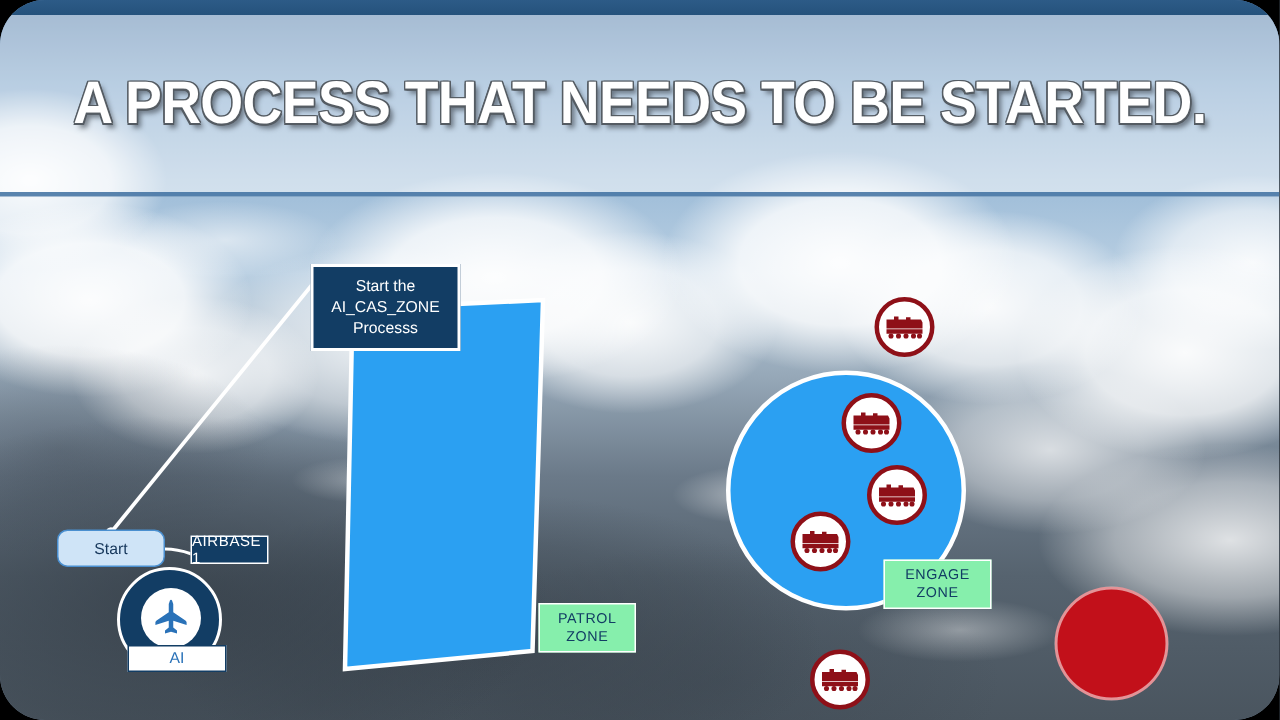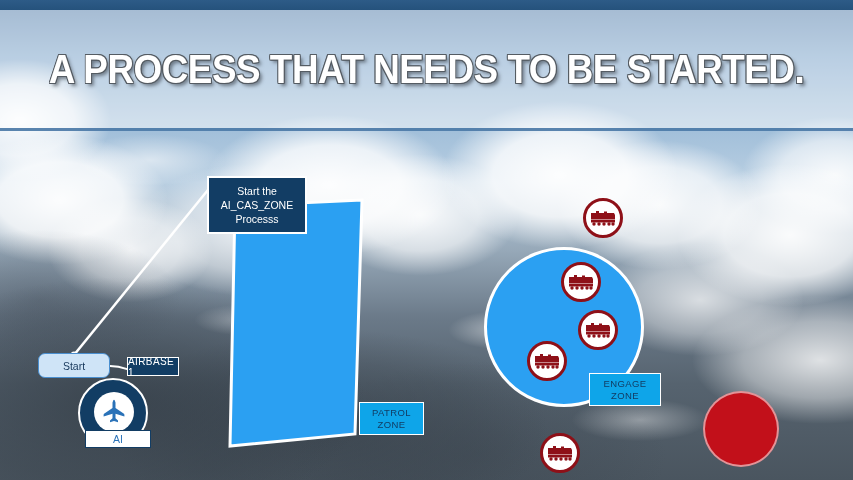--- a/index.html
+++ b/index.html
@@ -8,20 +8,21 @@
     padding: 0;
     background: #000;
   }
   #slide {
     position: relative;
     width: 853px;
     height: 480px;
     overflow: hidden;
     font-family: "Liberation Sans", sans-serif;
     background: #6d8097;
+    border-radius: 30px;
   }
 
   
   .bg-layer { position: absolute; inset: 0; }
 
   .bg-sky {
     background:
       linear-gradient(180deg,
         #3e6c9e 0%,
         #6e9ac4 12%,
@@ -174,21 +175,21 @@
     border: 1px solid #123d64;
     color: #2a72b8;
     font-size: 10.5px;
     display: flex; align-items: center; justify-content: center;
     box-sizing: border-box;
   }
 
   
   .zone-label {
     position: absolute;
-    background: #0ea5e9;
+    background: #86efac;
     border: 1.5px solid #ffffff;
     color: #123d64;
     font-size: 9.5px;
     line-height: 12px;
     letter-spacing: .4px;
     text-align: center;
     display: flex; flex-direction: column; align-items: center; justify-content: center;
     box-sizing: border-box;
   }
   .patrol-label { left: 359px; top: 402px; width: 65px; height: 33px; }

